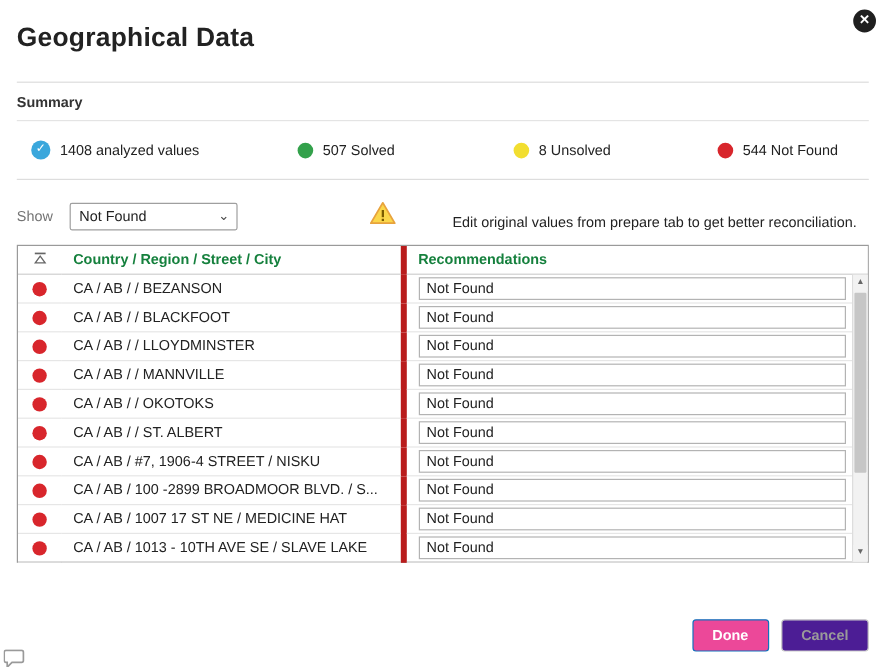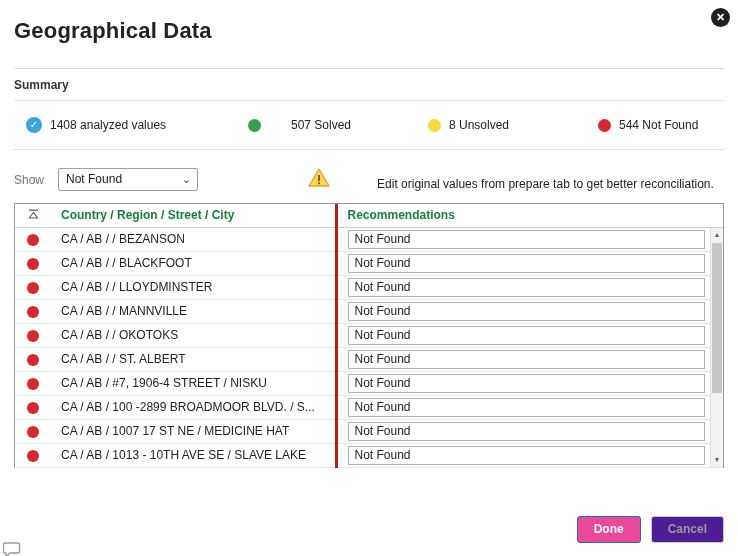--- a/index.html
+++ b/index.html
@@ -29,21 +29,21 @@
     padding: 9px 0 8px 0; border-bottom: 1px solid #e4e4e4;
   }
   .summary-items {
     display: flex; align-items: center;
     padding: 16px 0 16px 12px;
     border-bottom: 1px solid #ddd;
   }
   .summary-item { display: flex; align-items: center; font-size: 12px; color: #222; }
   .summary-item .s-label { margin-left: 8px; }
   .sum-analyzed { width: 222px; }
-  .sum-solved   { width: 180px; gap: 22px; }
+  .sum-solved   { width: 180px; }
   .sum-unsolved { width: 170px; }
   .dot { width: 13px; height: 13px; border-radius: 50%; flex: 0 0 auto; }
   .dot-green  { background: #33a14b; }
   .dot-yellow { background: #f2de30; }
   .dot-red    { background: #d8262c; }
   .check-badge {
     width: 16px; height: 16px; border-radius: 50%;
     background: #3aa7dc; color: #fff;
     font-size: 10px; font-weight: bold; line-height: 16px; text-align: center;
     flex: 0 0 auto;
@@ -75,21 +75,21 @@
   }
   table.geo-table { width: 100%; border-collapse: collapse; table-layout: fixed; }
   .geo-table col.c-status { width: 36px; }
   .geo-table col.c-value  { width: 285px; }
   .geo-table th {
     font-size: 12px; font-weight: bold; color: #15803d; text-align: left;
     height: 23px; padding: 0 0 0 10px;
     border-bottom: 1px solid #cfcfcf; background: #fff;
   }
   .geo-table th.th-status { text-align: center; padding: 0; }
-  .geo-table th.th-reco, .geo-table td.td-reco { border-left: 3px solid #b91c1c; }
+  .geo-table th.th-reco, .geo-table td.td-reco { border-left: 5px solid #b91c1c; }
   .geo-table td {
     font-size: 12px; color: #222; height: 24px;
     padding: 0 0 0 10px; border-bottom: 1px solid #e6e6e6;
     white-space: nowrap; overflow: hidden;
   }
   .geo-table td.td-status { text-align: center; padding: 0; }
   .row-dot { display: inline-block; width: 12px; height: 12px; border-radius: 50%; background: #d8262c; vertical-align: middle; }
   .reco-box {
     border: 1px solid #b3b3b3; background: #fff;
     height: 19px; line-height: 17px;

